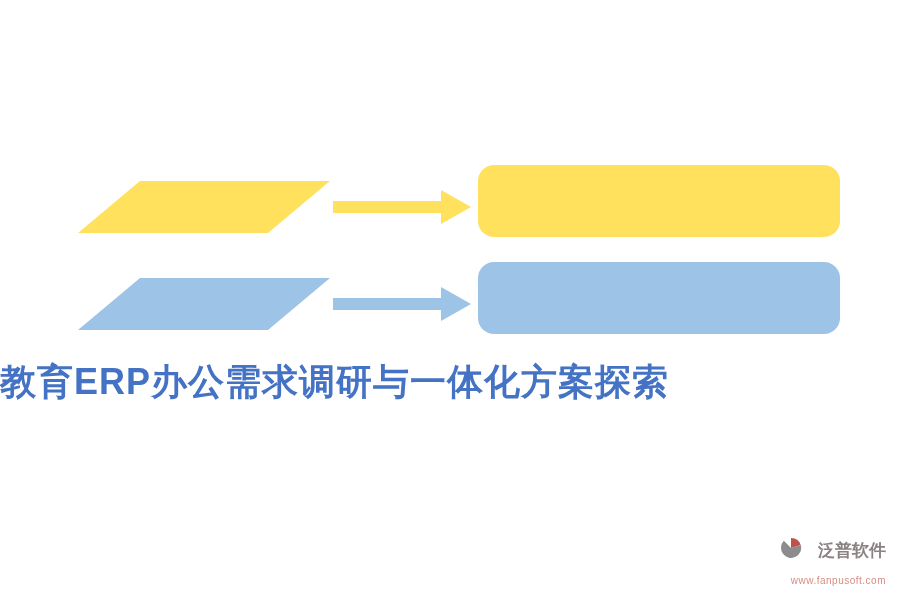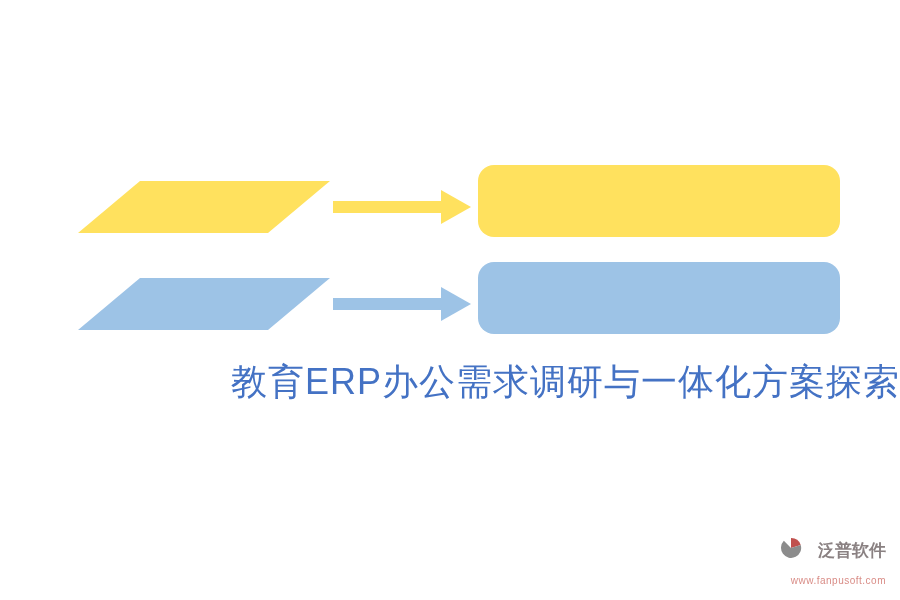--- a/index.html
+++ b/index.html
@@ -67,23 +67,23 @@
     border-radius: 16px;
     background: var(--shape-color);
   }
 
   
   .title {
     position: absolute;
     top: 362px;
     left: 0;
     width: 100%;
-    text-align: right;
+    text-align: left;
     font-size: 36px;
-    font-weight: normal;
+    font-weight: bold;
     letter-spacing: 1px;
     line-height: 1.1;
     color: var(--shape-color);
   }
 
   
   .footer {
     position: absolute;
     right: 14px;
     bottom: 14px;

